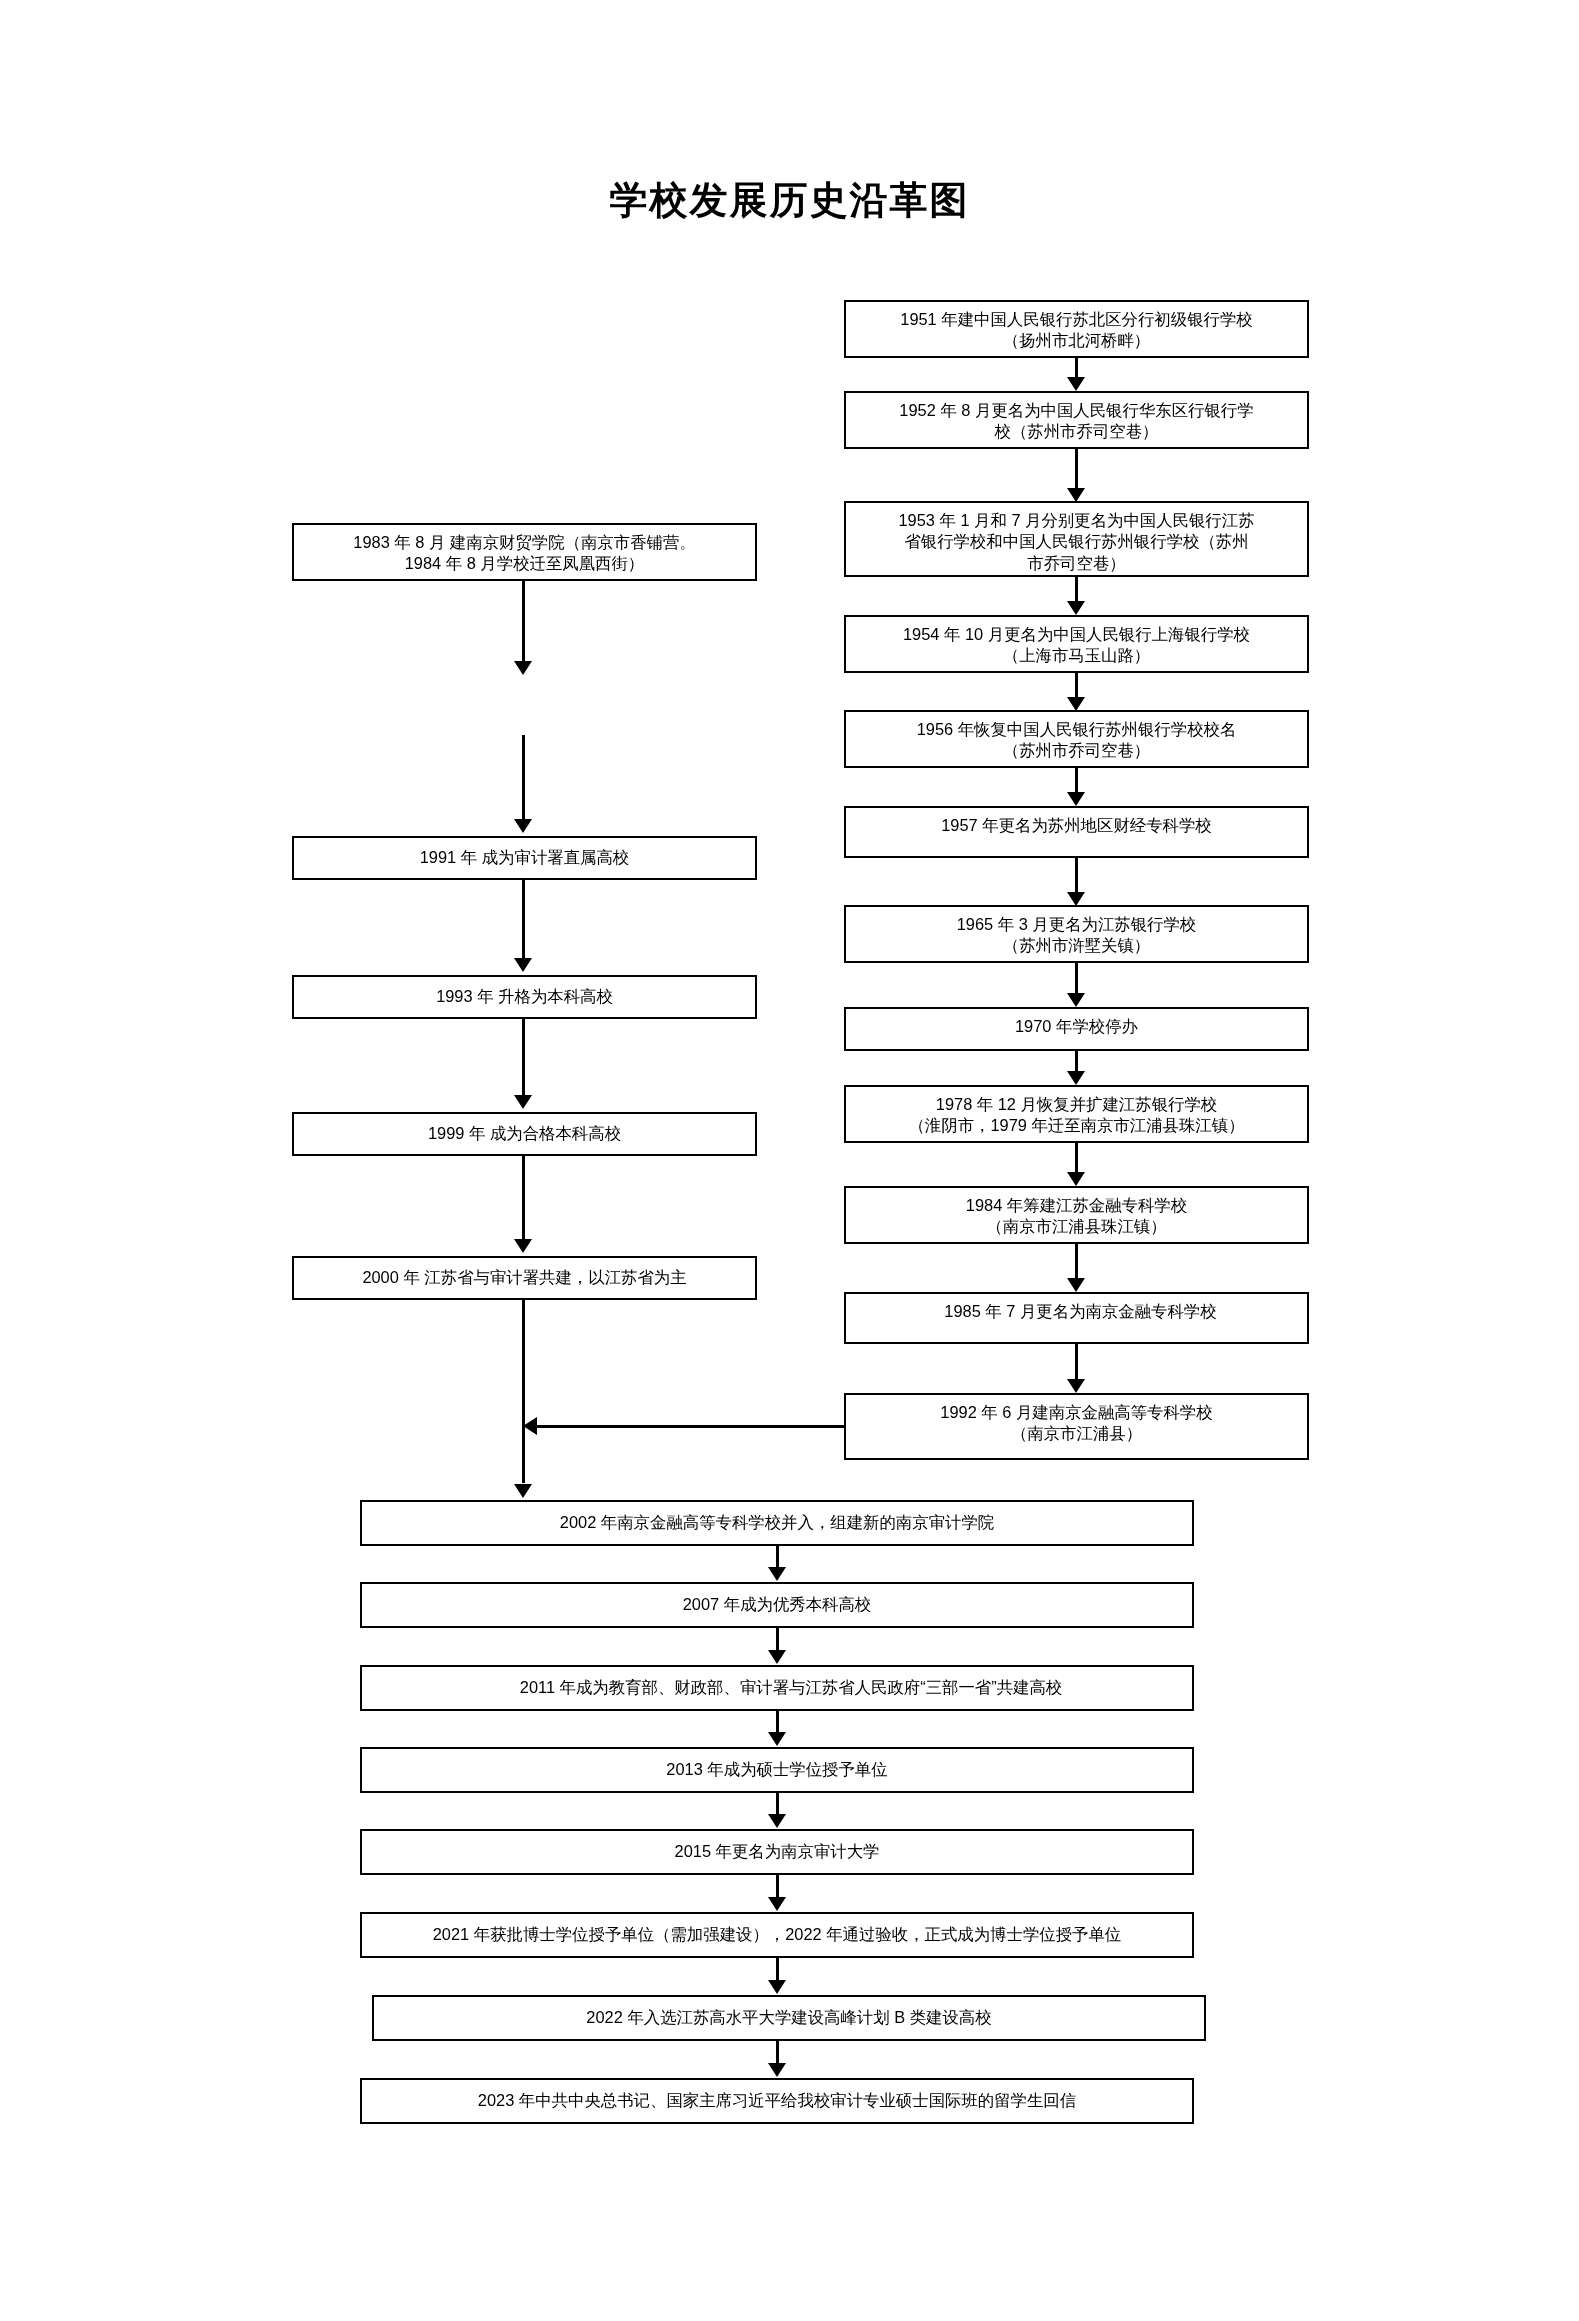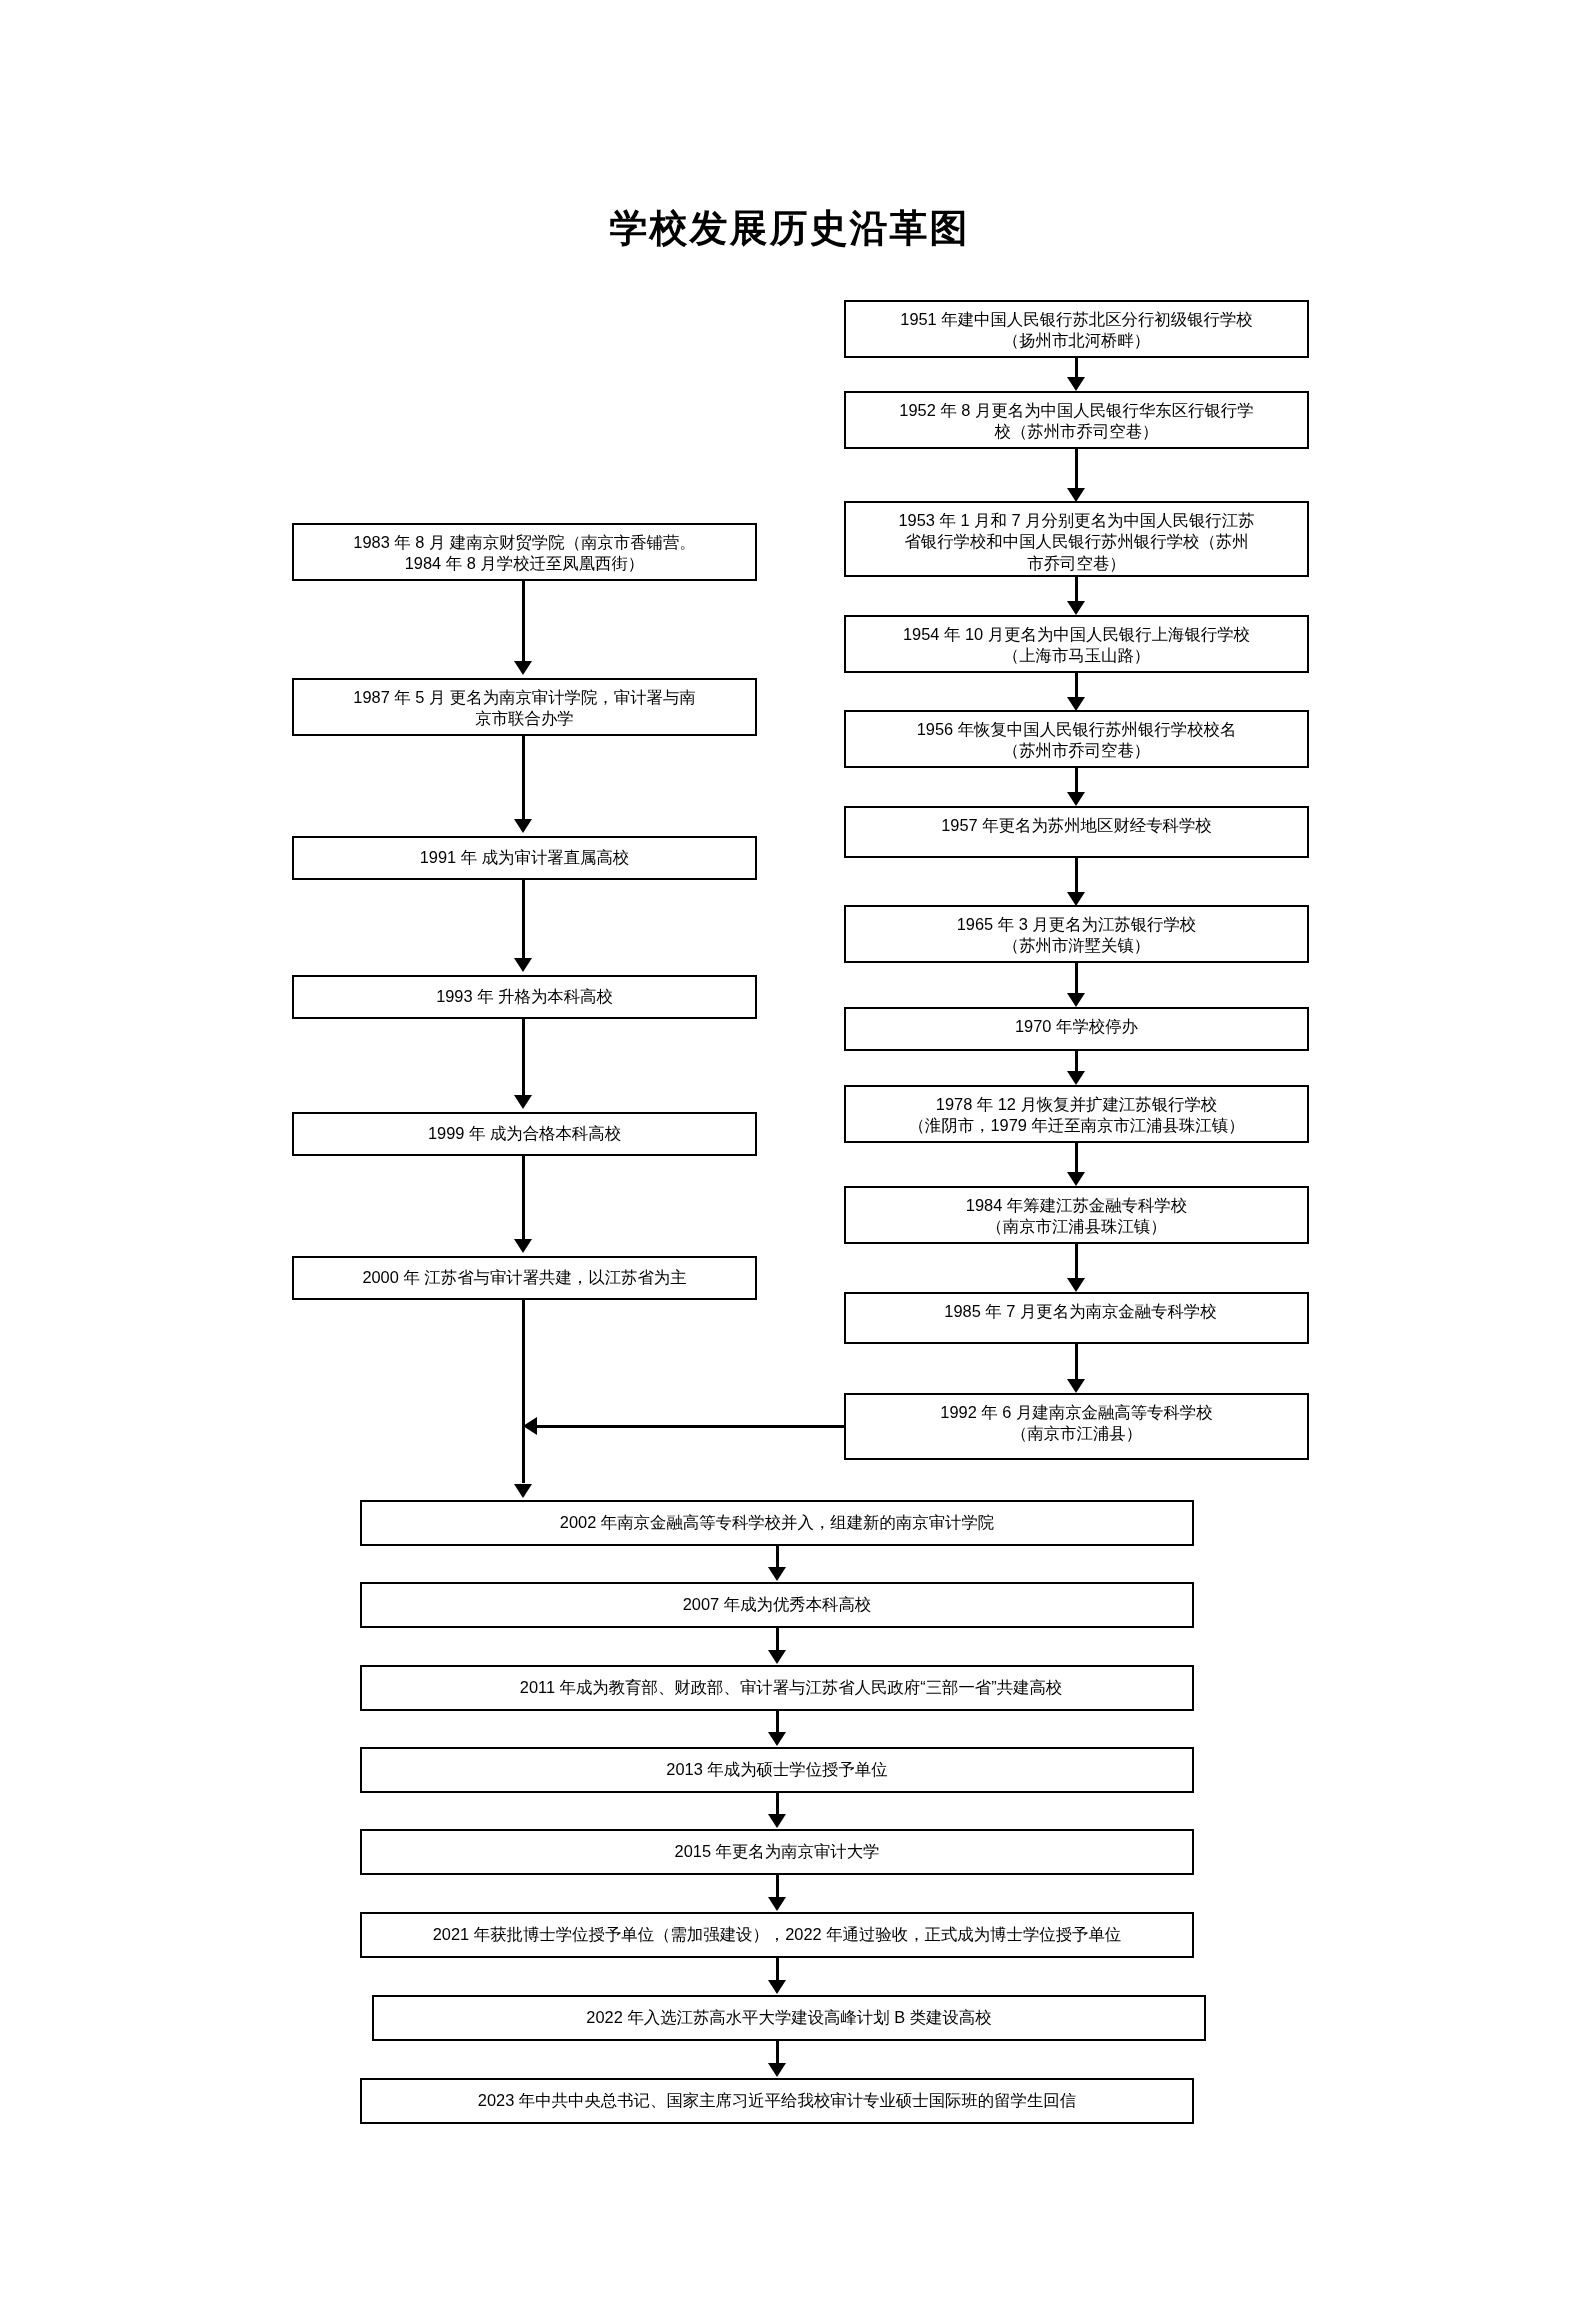--- a/index.html
+++ b/index.html
@@ -21,21 +21,20 @@
   #title {
     position: absolute;
     left: 0;
     top: 175px;
     width: 1579px;
     text-align: center;
     font-size: 38px;
     font-weight: bold;
     letter-spacing: 2px;
     font-family: "Liberation Serif", "DejaVu Serif", serif;
-    margin-top: 28px;
   }
   .node {
     position: absolute;
     box-sizing: border-box;
     border: 2.5px solid #000000;
     background: #ffffff;
     display: flex;
     align-items: flex-start;
     justify-content: center;
     text-align: center;
@@ -178,24 +177,20 @@
   <div class="arrow-down" style="left:1067px; top:1278px;"></div>
 
   <div class="vline" style="left:1075px; top:1343px; height:36px;"></div>
   <div class="arrow-down" style="left:1067px; top:1379px;"></div>
 
   <div class="node col-left" style="left:292px; top:523px; width:465px; height:58px;">
     <span class="txt">1983 年 8 月  建南京财贸学院（南京市香铺营。
 1984 年 8 月学校迁至凤凰西街）</span>
   </div>
 
-  <div class="node col-left" style="left:292px; top:678px; width:465px; height:58px;">
-    <span class="txt">1987 年 5 月  更名为南京审计学院，审计署与南
-京市联合办学</span>
-  </div>
 
   <div class="node col-left mid" style="left:292px; top:836px; width:465px; height:44px;">
     <span class="txt">1991 年  成为审计署直属高校</span>
   </div>
 
   <div class="node col-left mid" style="left:292px; top:975px; width:465px; height:44px;">
     <span class="txt">1993 年  升格为本科高校</span>
   </div>
 
   <div class="node col-left mid" style="left:292px; top:1112px; width:465px; height:44px;">

